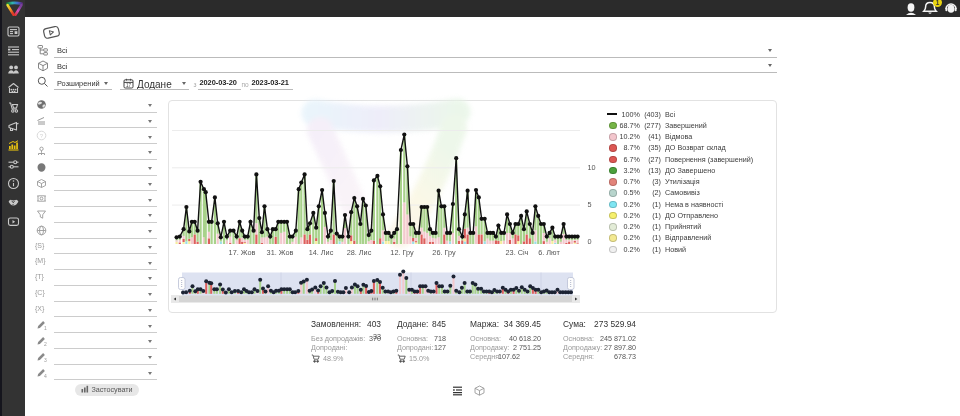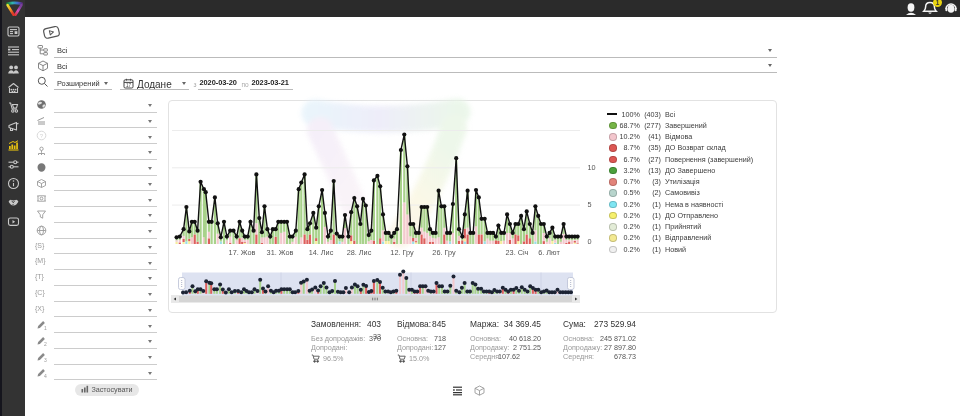--- a/index.html
+++ b/index.html
@@ -1088,21 +1088,21 @@
 <span style="position:absolute;left:609px;top:245.5px;width:7.5px;height:7.5px;border-radius:50%;background:#f0f0f0;border:0.5px solid rgba(0,0,0,0.18)"></span>
 <span class="lgp" style="top:244.6px">0.2%</span>
 <span class="lgc" style="top:244.6px">(1)</span>
 <span class="lgn" style="top:244.6px">Новий</span>
 <span class="st" style="left:311px;top:319px">Замовлення:</span>
 <span class="stv" style="left:311px;top:319px;width:70px">403</span>
 <span class="sl" style="left:311px;top:334.3px">Без допродажів:</span>
 <span class="sv" style="left:311px;top:334.3px;width:70px">370</span>
 <span class="sl" style="left:311px;top:343.2px">Допродані:</span>
 <span class="sv" style="left:311px;top:332px;width:70px">33</span>
-<span class="st" style="left:397px;top:319px">Відмова:</span>
+<span class="st" style="left:397px;top:319px">Додане:</span>
 <span class="stv" style="left:376px;top:319px;width:70px">845</span>
 <span class="sl" style="left:397px;top:334.3px">Основна:</span>
 <span class="sv" style="left:376px;top:334.3px;width:70px">718</span>
 <span class="sl" style="left:397px;top:343.2px">Допродані:</span>
 <span class="sv" style="left:376px;top:343.2px;width:70px">127</span>
 <span class="st" style="left:470px;top:319px">Маржа:</span>
 <span class="stv" style="left:471px;top:319px;width:70px">34 369.45</span>
 <span class="sl" style="left:470px;top:334.3px">Основна:</span>
 <span class="sv" style="left:471px;top:334.3px;width:70px">40 618.20</span>
 <span class="sl" style="left:470px;top:343.2px">Допродажу:</span>
@@ -1115,21 +1115,21 @@
 <span class="sv" style="left:566px;top:334.3px;width:70px">245 871.02</span>
 <span class="sl" style="left:563px;top:343.2px">Допродажу:</span>
 <span class="sv" style="left:566px;top:343.2px;width:70px">27 897.80</span>
 <span class="sl" style="left:563px;top:352.09999999999997px">Середня:</span>
 <span class="sv" style="left:566px;top:352.09999999999997px;width:70px">678.73</span>
 <svg width="9" height="9" viewBox="0 0 9 9" style="position:absolute;left:311px;top:353.5px" fill="none" stroke="#555" stroke-width="0.9">
     <path d="M0.8,1 h1.2 l1,4.2 h4.2 l1-3 h-5.6"></path>
     <circle cx="3.6" cy="7.3" r="0.9" fill="#555"></circle>
     <circle cx="6.6" cy="7.3" r="0.9" fill="#555"></circle>
   </svg>
-<span class="sl" style="left:323px;top:354px">96.5%</span>
+<span class="sl" style="left:323px;top:354px">48.9%</span>
 <svg width="9" height="9" viewBox="0 0 9 9" style="position:absolute;left:397px;top:353.5px" fill="none" stroke="#555" stroke-width="0.9">
     <path d="M0.8,1 h1.2 l1,4.2 h4.2 l1-3 h-5.6"></path>
     <circle cx="3.6" cy="7.3" r="0.9" fill="#555"></circle>
     <circle cx="6.6" cy="7.3" r="0.9" fill="#555"></circle>
   </svg>
 <span class="sl" style="left:409px;top:354px">15.0%</span>
 
 <svg width="11" height="11" viewBox="0 0 11 11" style="position:absolute;left:452px;top:384.5px" stroke="#333" stroke-width="1.2">
     <line x1="1" y1="2.2" x2="10" y2="2.2"></line>
     <line x1="4" y1="5" x2="10" y2="5"></line>

